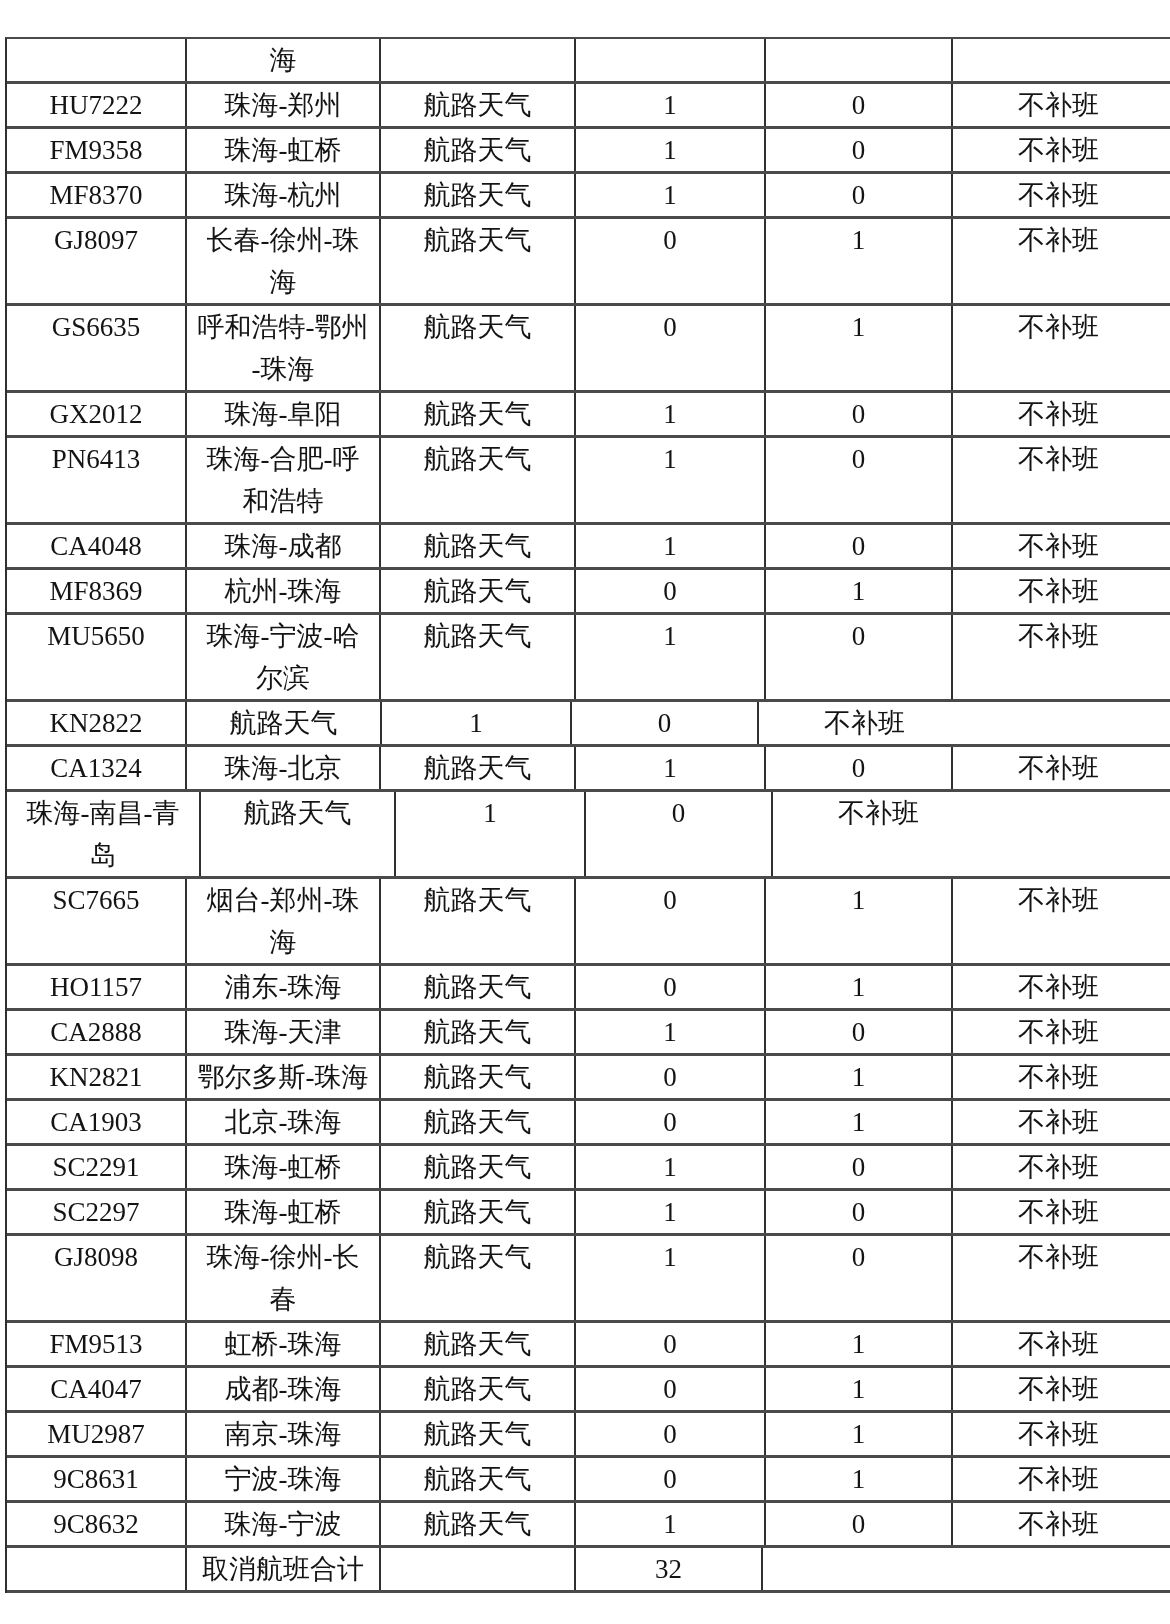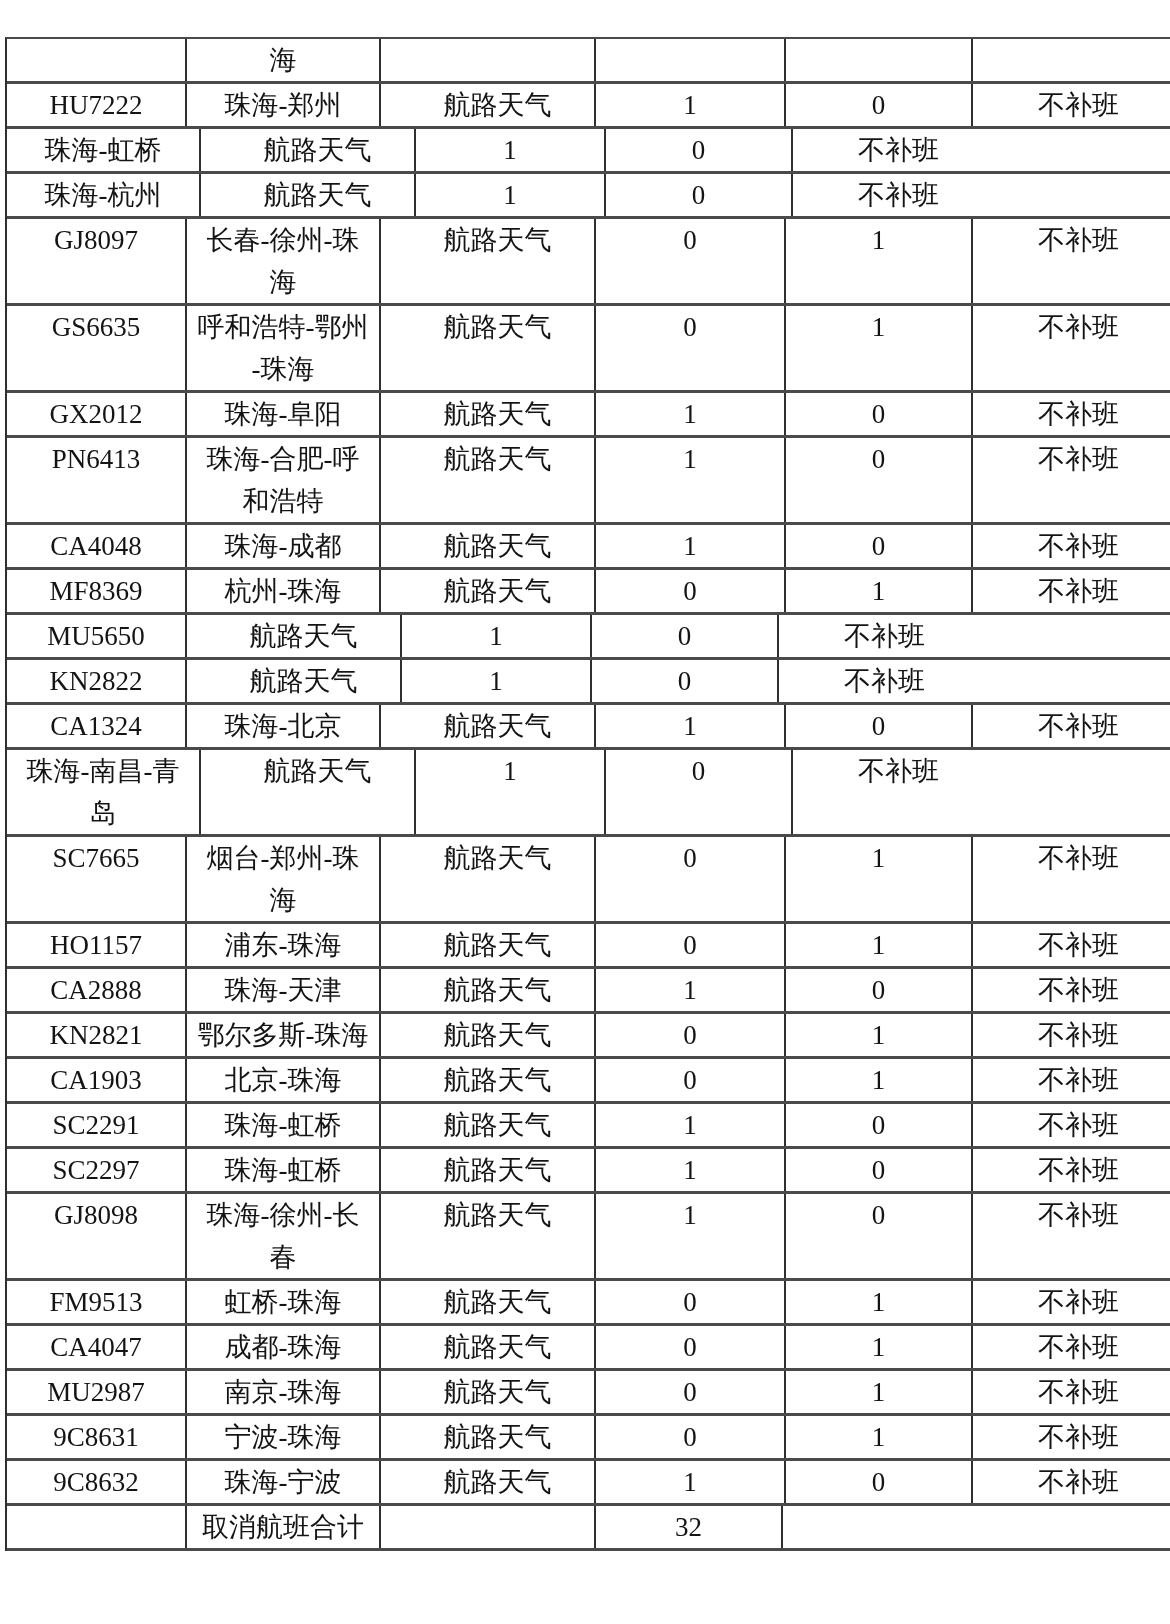--- a/index.html
+++ b/index.html
@@ -32,21 +32,21 @@
     font-family: "Liberation Serif", "DejaVu Serif", serif;
     font-size: 27px;
     line-height: 42px;
     min-height: 42px;
     color: var(--text, #141414);
     white-space: pre-line;
     overflow: hidden;
   }
   .c0 { width: 180px; }
   .c1 { width: 194px; }
-  .c2 { width: 195px; margin-left: 20px; }
+  .c2 { width: 195px; }
   .c3 { width: 190px; }
   .c4 { width: 187px; }
   .c5 { width: 197px; border-right: none; padding-left: 14px; }
 </style>
 </head>
 <body>
 
 <div class="page">
   <div class="table" id="flight-table">
       <div class="row">
@@ -59,27 +59,29 @@
       </div>
       <div class="row">
         <div class="cell c0">HU7222</div>
         <div class="cell c1">珠海-郑州</div>
         <div class="cell c2">航路天气</div>
         <div class="cell c3">1</div>
         <div class="cell c4">0</div>
         <div class="cell c5">不补班</div>
       </div>
       <div class="row">
+        <div class="cell c0">FM9358</div>
         <div class="cell c1">珠海-虹桥</div>
         <div class="cell c2">航路天气</div>
         <div class="cell c3">1</div>
         <div class="cell c4">0</div>
         <div class="cell c5">不补班</div>
       </div>
       <div class="row">
+        <div class="cell c0">MF8370</div>
         <div class="cell c1">珠海-杭州</div>
         <div class="cell c2">航路天气</div>
         <div class="cell c3">1</div>
         <div class="cell c4">0</div>
         <div class="cell c5">不补班</div>
       </div>
       <div class="row">
         <div class="cell c0">GJ8097</div>
         <div class="cell c1">长春-徐州-珠
 海</div>
@@ -125,20 +127,22 @@
       <div class="row">
         <div class="cell c0">MF8369</div>
         <div class="cell c1">杭州-珠海</div>
         <div class="cell c2">航路天气</div>
         <div class="cell c3">0</div>
         <div class="cell c4">1</div>
         <div class="cell c5">不补班</div>
       </div>
       <div class="row">
         <div class="cell c0">MU5650</div>
+        <div class="cell c1">珠海-宁波-哈
+尔滨</div>
         <div class="cell c2">航路天气</div>
         <div class="cell c3">1</div>
         <div class="cell c4">0</div>
         <div class="cell c5">不补班</div>
       </div>
       <div class="row">
         <div class="cell c0">KN2822</div>
         <div class="cell c2">航路天气</div>
         <div class="cell c3">1</div>
         <div class="cell c4">0</div>

